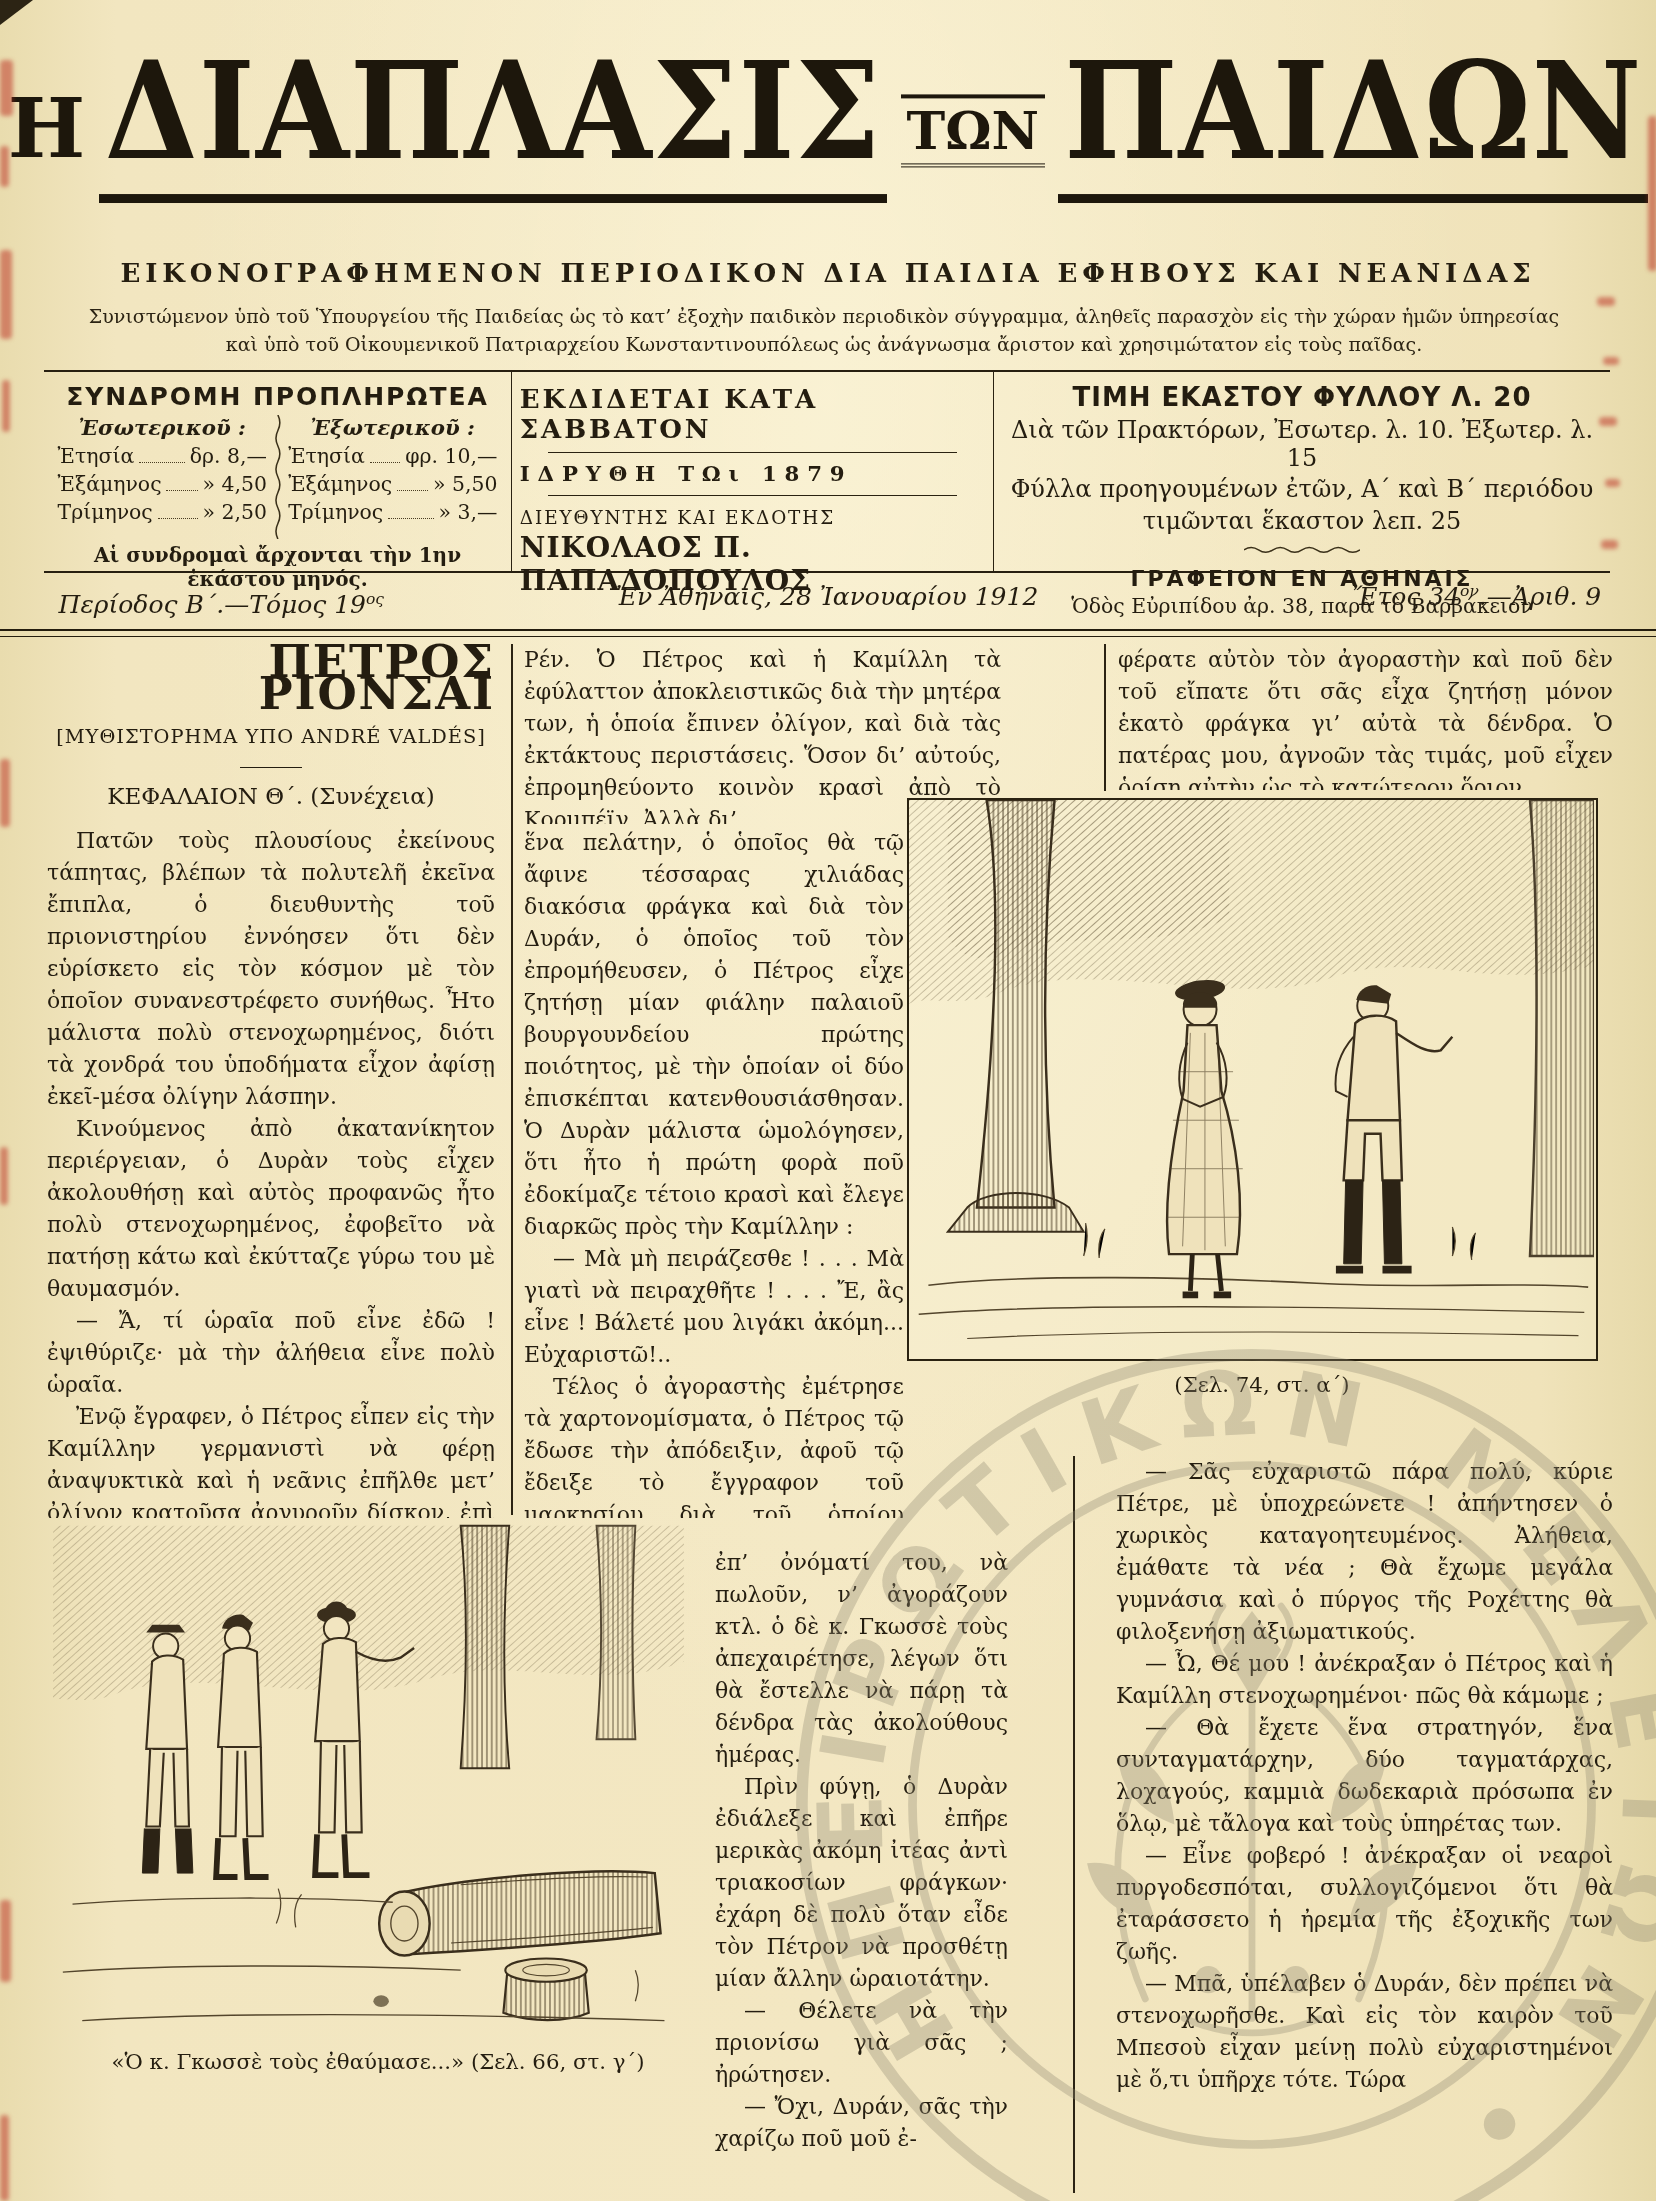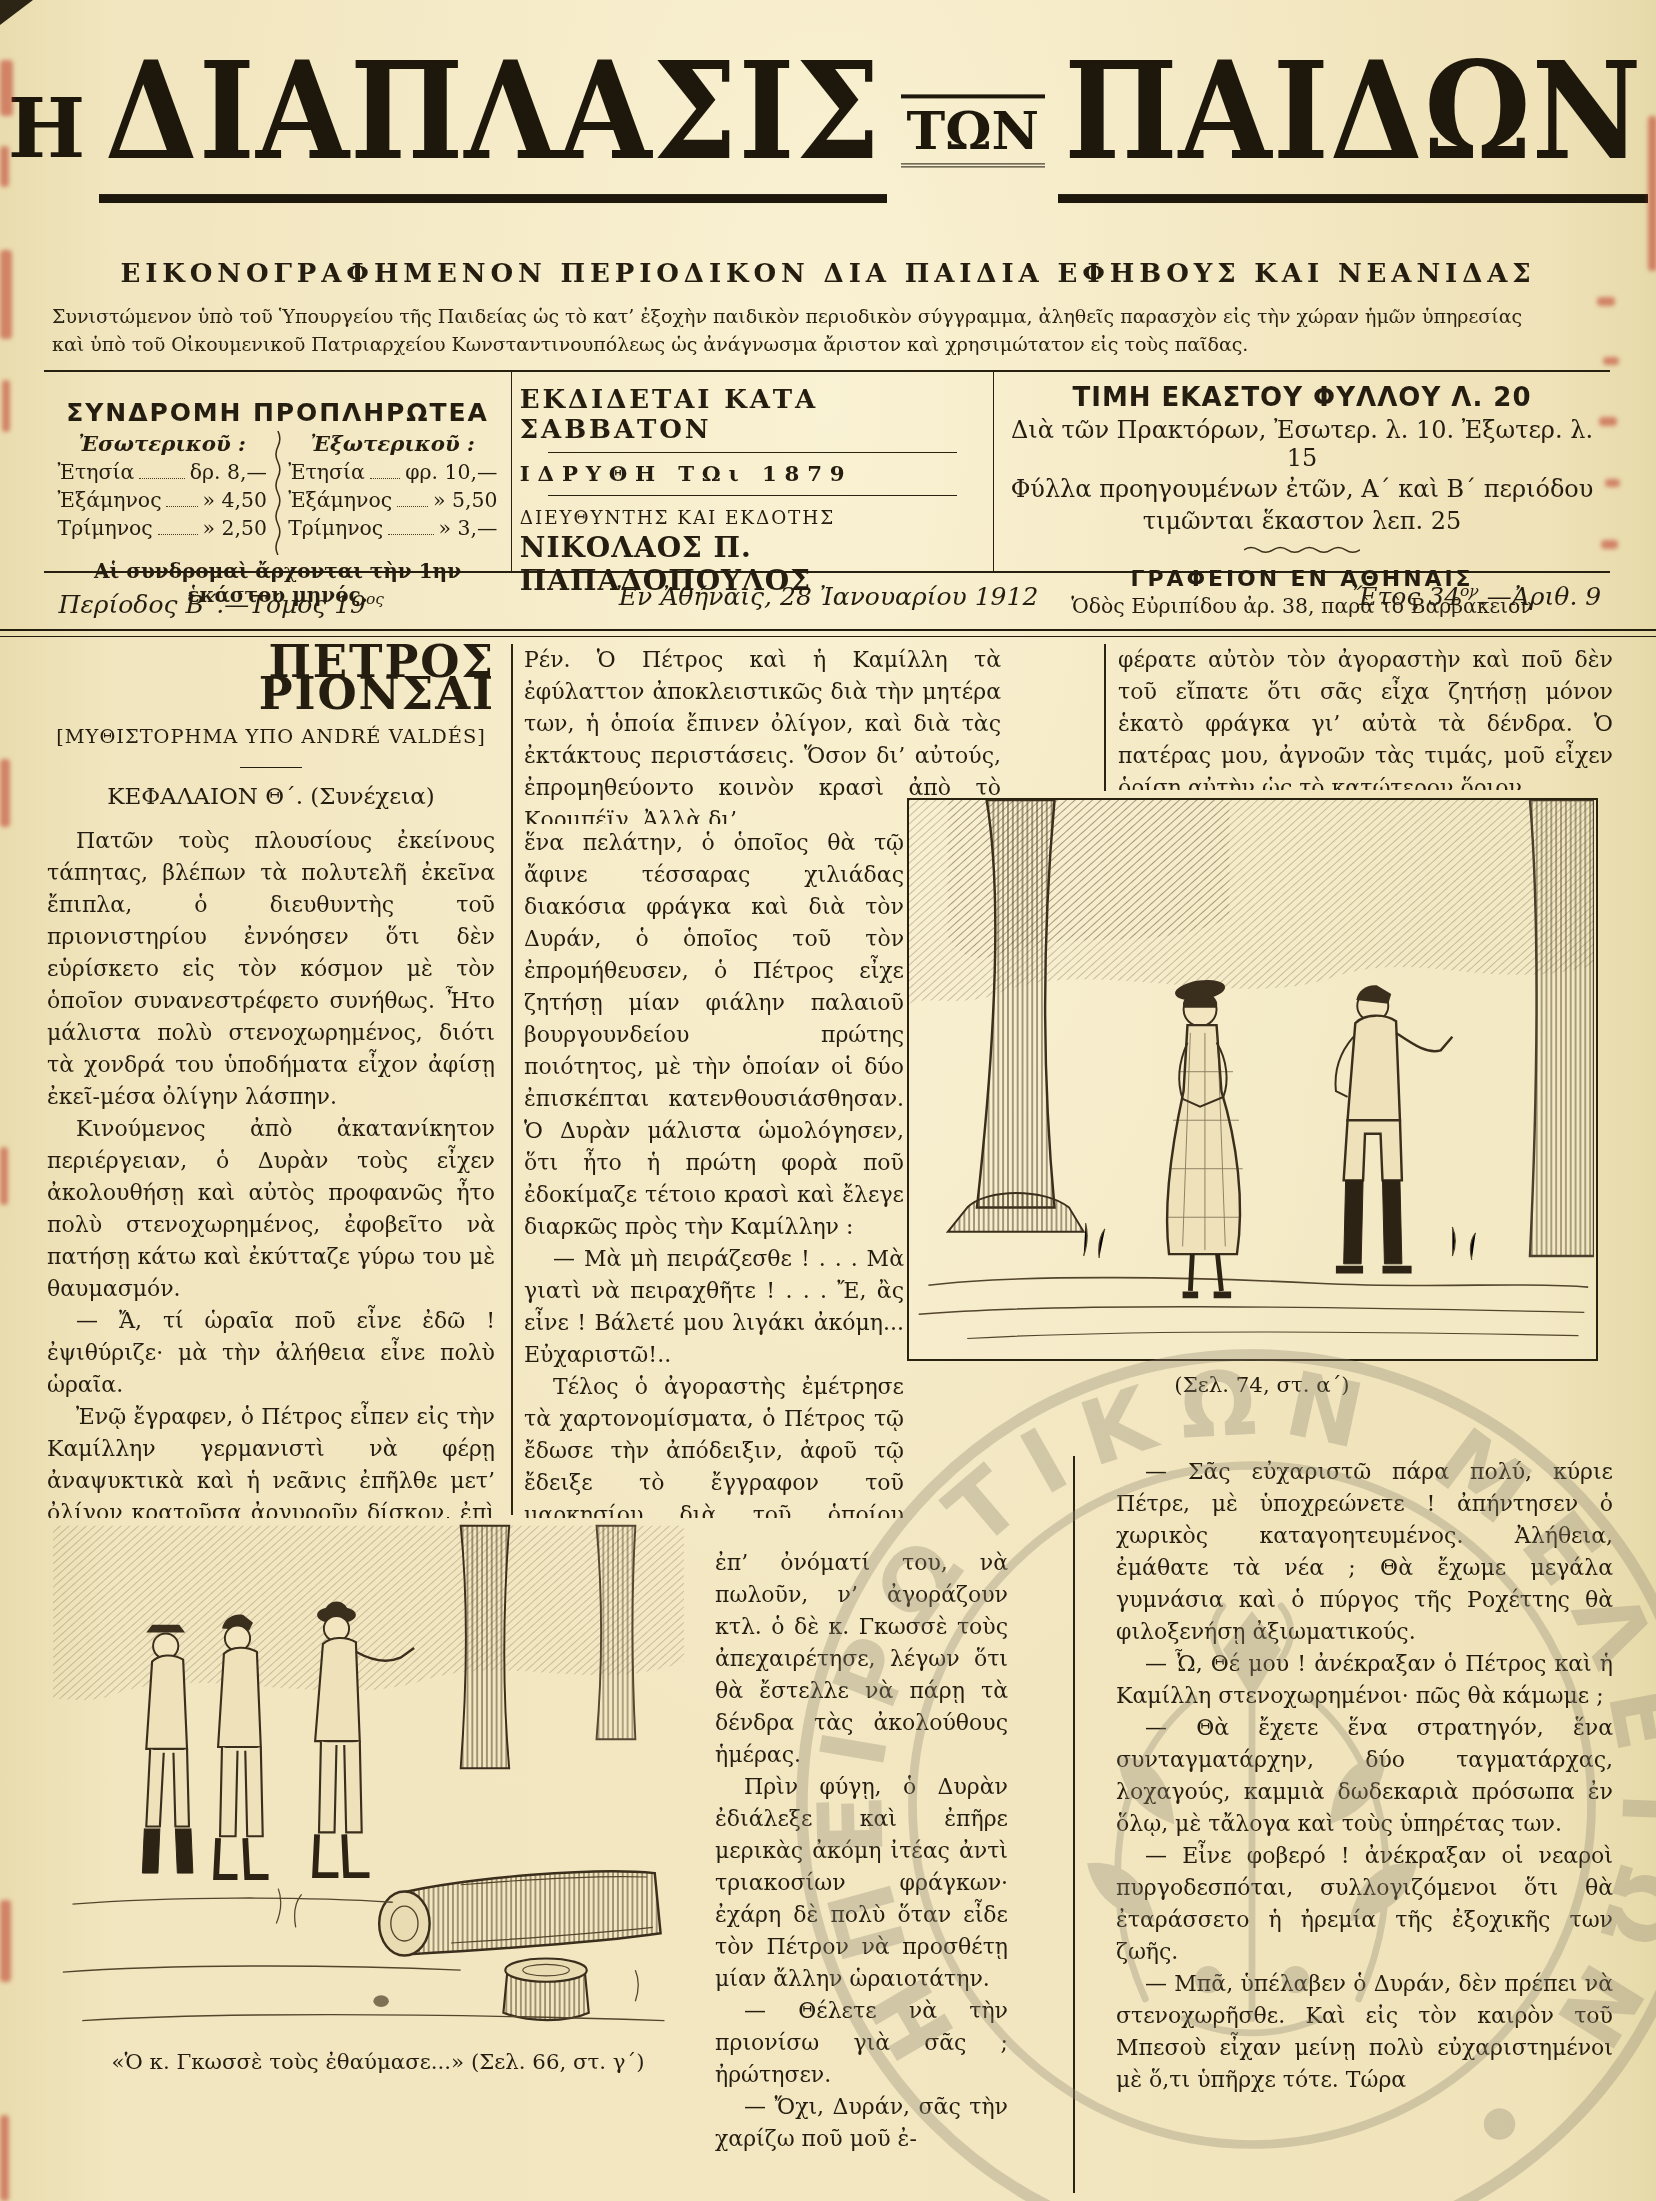--- a/index.html
+++ b/index.html
@@ -14,32 +14,32 @@
     font-family:"DejaVu Serif", serif;
   }
   .abs { position:absolute; }
   
   #masthead { left:0; right:0; top:50px; height:206px; display:flex; align-items:baseline; justify-content:center; gap:13.6px; color:#1d170c; }
   .mast-h   { font-size:82px; font-weight:bold; transform:translateY(-5.8px); }
   .mast-big { font-size:120px; font-weight:bold; letter-spacing:1px; border-bottom:8.7px solid #1d170c; padding:0 5.8px 3.9px 5.8px; transform:scaleY(1.12); transform-origin:bottom; }
   .mast-small{ font-size:52px; font-weight:bold; border-top:4.9px solid #1d170c; border-bottom:4.9px double #1d170c; padding:1.9px 5.8px; transform:translateY(-13.6px); }
   
   #subtitle { left:0; right:0; top:258px; text-align:center; font-size:26px; font-weight:bold; letter-spacing:4.9px; color:#251e10; }
-  .endorse { left:52px; right:68px; text-align:left; font-size:19px; color:#2b2313; }
+  .endorse { left:60px; right:68px; text-align:center; font-size:19px; color:#2b2313; }
   #endorse1 { top:305px; }
   #endorse2 { top:333px; }
   #rule-top { left:44px; right:46px; top:370px; border-top:2.4px solid #271f10; }
   
   #infobox { left:44px; right:46px; top:372px; height:201px; display:flex; border-bottom:2.4px solid #271f10; }
   .ib-col { padding:9.7px 7.8px 5.8px 7.8px; }
   #ib-left { width:468px; border-right:1.9px solid #2a2211; }
   #ib-mid  { width:482px; border-right:1.9px solid #2a2211; }
   #ib-right{ flex:1; text-align:center; }
   .sans { font-family:"DejaVu Sans", sans-serif; }
-  #sub-title { text-align:center; font-size:25px; font-weight:bold; letter-spacing:1.9px;margin-top:16px; }
+  #sub-title { text-align:center; font-size:25px; font-weight:bold; letter-spacing:1.9px; }
   #sub-cols { display:flex; margin-top:3.9px; }
   .sub-col { flex:1; padding:0 5.8px; }
   .sub-head { text-align:center; font-size:21.3px; font-weight:bold; font-style:italic; margin-bottom:2.9px; }
   .sub-row { display:flex; align-items:baseline; font-size:20.4px; line-height:28px; }
   .sub-row .lead { flex:1; border-bottom:1.9px dotted #4a3d22; margin:0 4.9px 4.9px 4.9px; }
   .sub-note { text-align:center; font-size:20px; font-weight:bold; margin-top:4.9px; }
   #wavy-v { width:9.7px; display:flex; align-items:center; justify-content:center; }
   #ib-issued { font-size:26px; font-weight:bold; letter-spacing:2.9px; margin-top:1.9px; }
   .ib-hr { border-top:1.7px solid #2a2211; width:88%; margin:8.7px auto 7.8px auto; }
   #ib-founded { font-size:21.3px; font-weight:bold; letter-spacing:7.8px; }

